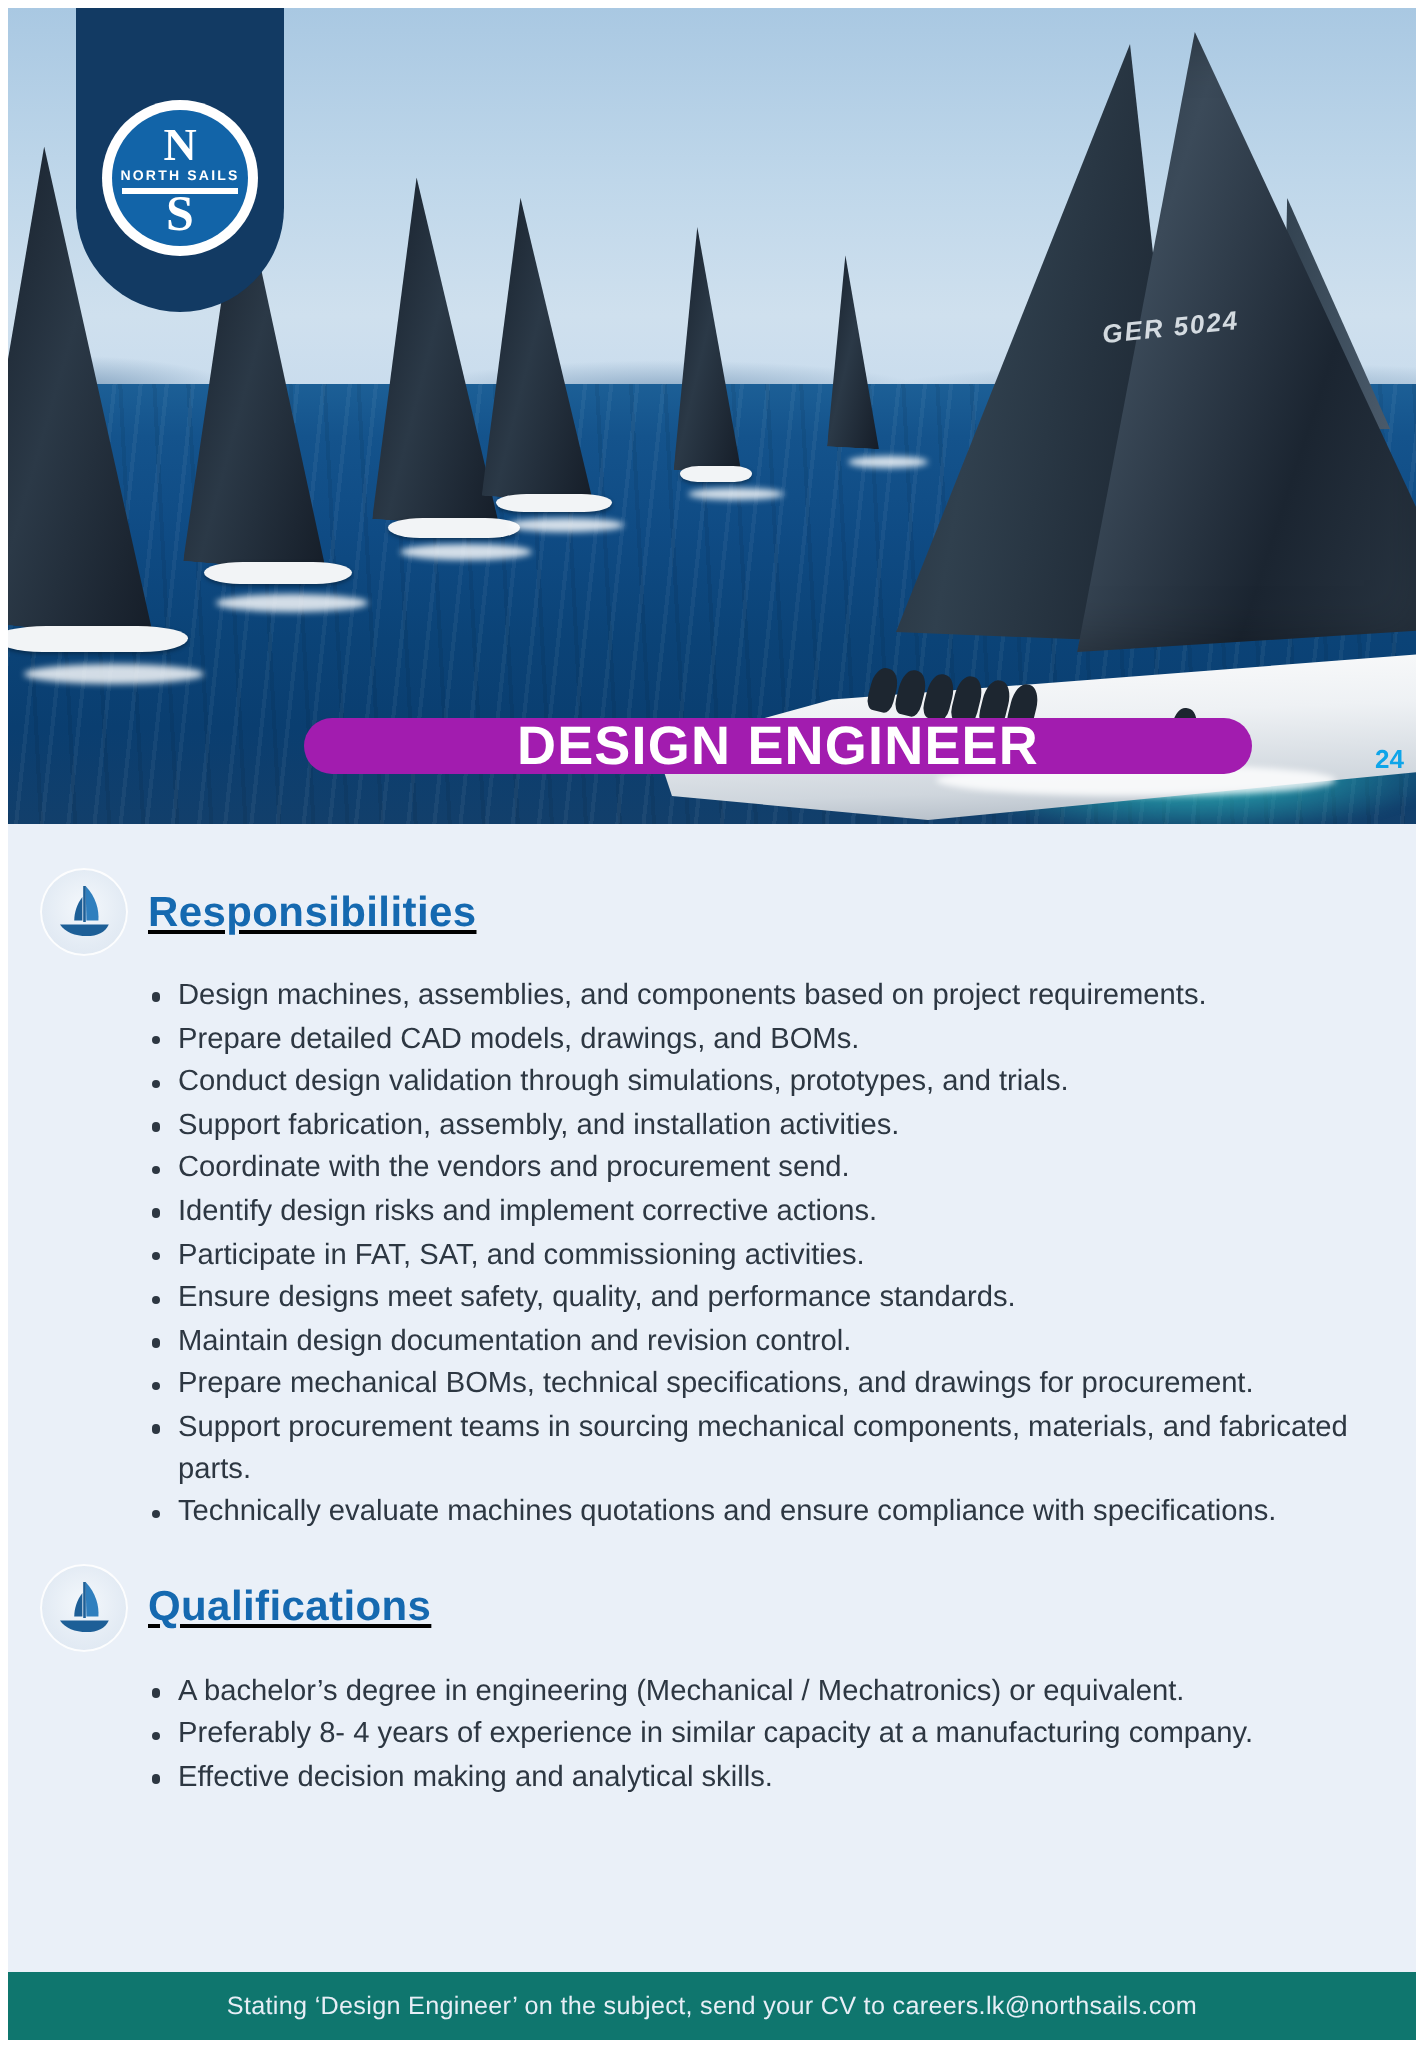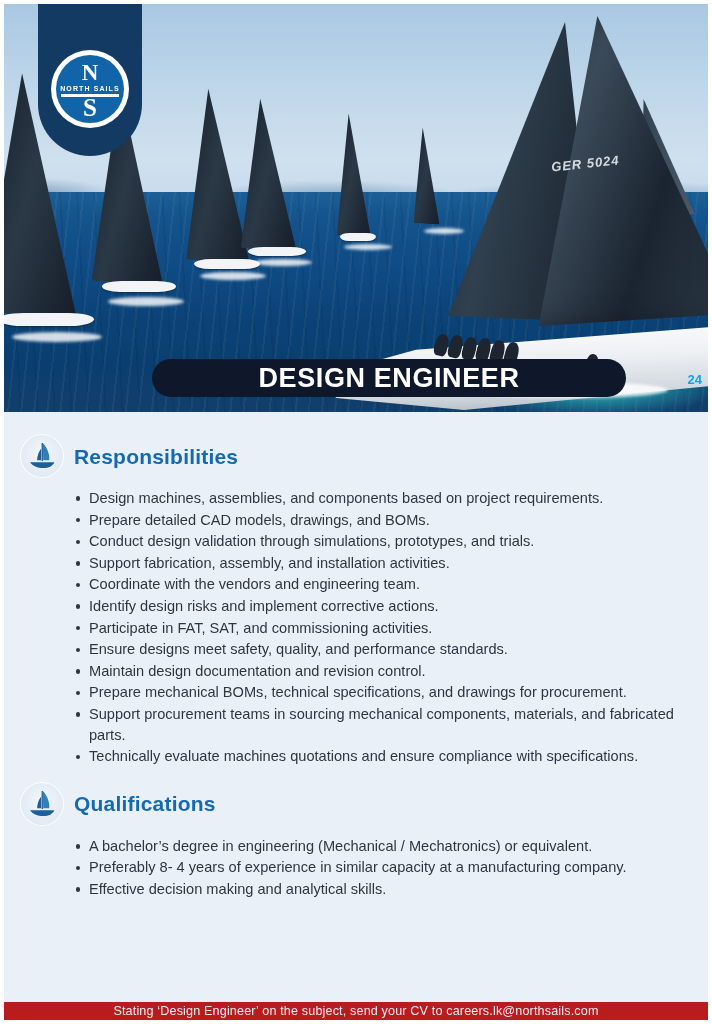--- a/index.html
+++ b/index.html
@@ -139,22 +139,22 @@
     position:absolute;left:5px;right:5px;top:39px;height:2.5px;background:#ffffff;
   }
   .logo-s{
     position:absolute;bottom:3px;left:0;right:0;text-align:center;
     color:#ffffff;font:700 25px/1 "Liberation Serif", serif;
   }
 
   
   .title-banner{
     position:absolute;left:148px;top:355px;
-    height:38px;min-width:382px;
-    background:#0f172a;
+    height:28px;min-width:382px;
+    background:#a21caf;
     border-radius:23px;
     display:flex;align-items:center;justify-content:center;
     padding:0 46px;
     z-index:5;
   }
   .title-banner .t{
     color:#ffffff;
     font:700 27px/1 "Liberation Sans", sans-serif;
     letter-spacing:.6px;
   }
@@ -162,20 +162,21 @@
   
   .content{
     position:absolute;left:0;top:408px;width:704px;bottom:40px;
     background:#eaf0f8;
     padding:22px 16px 0 10px;
     box-sizing:border-box;
   }
   .section-head{
     display:flex;align-items:center;gap:10px;
     margin:0 0 10px 6px;
+    text-decoration:underline;
   }
   .boat-icon{
     width:44px;height:44px;border-radius:50%;
     background:radial-gradient(circle at 50% 45%, #f4f8fc 0%, #e3ebf4 60%, #dbe5f0 100%);
     box-shadow:inset 0 0 0 1px rgba(255,255,255,.9);
     position:relative;flex:0 0 44px;
   }
   .boat-icon svg{position:absolute;left:6px;top:7px;}
   .section-title{
     color:#1569b0;
@@ -193,22 +194,22 @@
     padding-left:13px;
   }
   ul.bullets li:before{
     content:"";position:absolute;left:0;top:8.4px;
     width:4.4px;height:4.4px;border-radius:50%;background:#2d3742;
   }
   .gap-qual{height:14px;}
 
   
   .footer{
-    position:absolute;left:0;right:0;bottom:0;height:18px;
-    background:#b91c1c;
+    position:absolute;left:0;right:0;bottom:0;height:34px;
+    background:#0f766e;
     display:flex;align-items:center;justify-content:center;margin-top:38px;
   }
   .footer .f{
     color:#e7eef6;
     font:400 12.6px/1 "Liberation Sans", sans-serif;
     letter-spacing:.15px;
   }
 </style>
 </head>
 <body>
@@ -308,21 +309,21 @@
           <rect x="15.6" y="2" width="1.3" height="18" fill="#1d5f97"></rect>
         </svg>
       </span>
       <span class="section-title">Responsibilities</span>
     </div>
     <ul class="bullets">
       <li>Design machines, assemblies, and components based on project requirements.</li>
       <li>Prepare detailed CAD models, drawings, and BOMs.</li>
       <li>Conduct design validation through simulations, prototypes, and trials.</li>
       <li>Support fabrication, assembly, and installation activities.</li>
-      <li>Coordinate with the vendors and engineering team.</li>
+      <li>Coordinate with the vendors and procurement send.</li>
       <li>Identify design risks and implement corrective actions.</li>
       <li>Participate in FAT, SAT, and commissioning activities.</li>
       <li>Ensure designs meet safety, quality, and performance standards.</li>
       <li>Maintain design documentation and revision control.</li>
       <li>Prepare mechanical BOMs, technical specifications, and drawings for procurement.</li>
       <li>Support procurement teams in sourcing mechanical components, materials, and fabricated parts.</li>
       <li>Technically evaluate machines quotations and ensure compliance with specifications.</li>
     </ul>
 
     <div class="gap-qual"></div>

